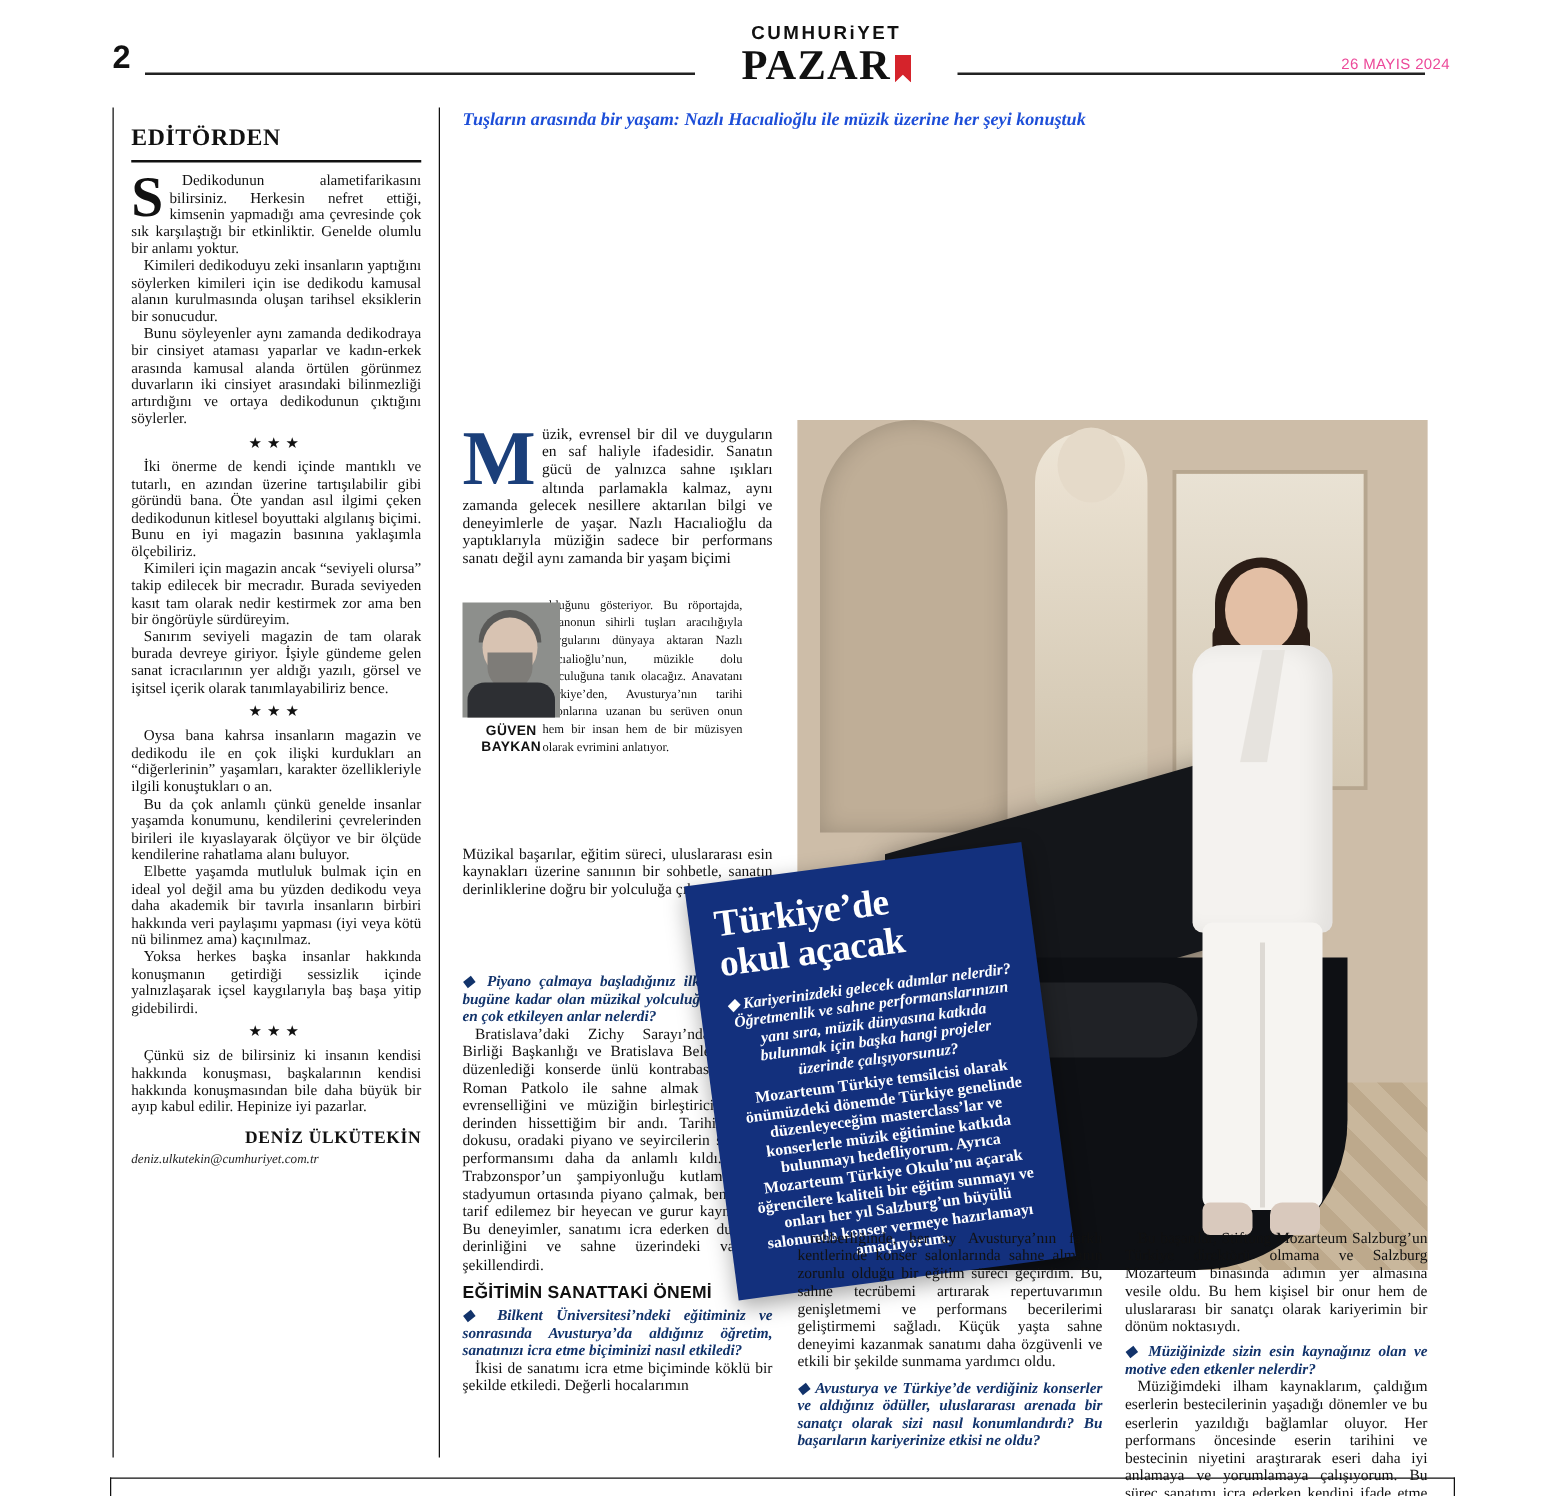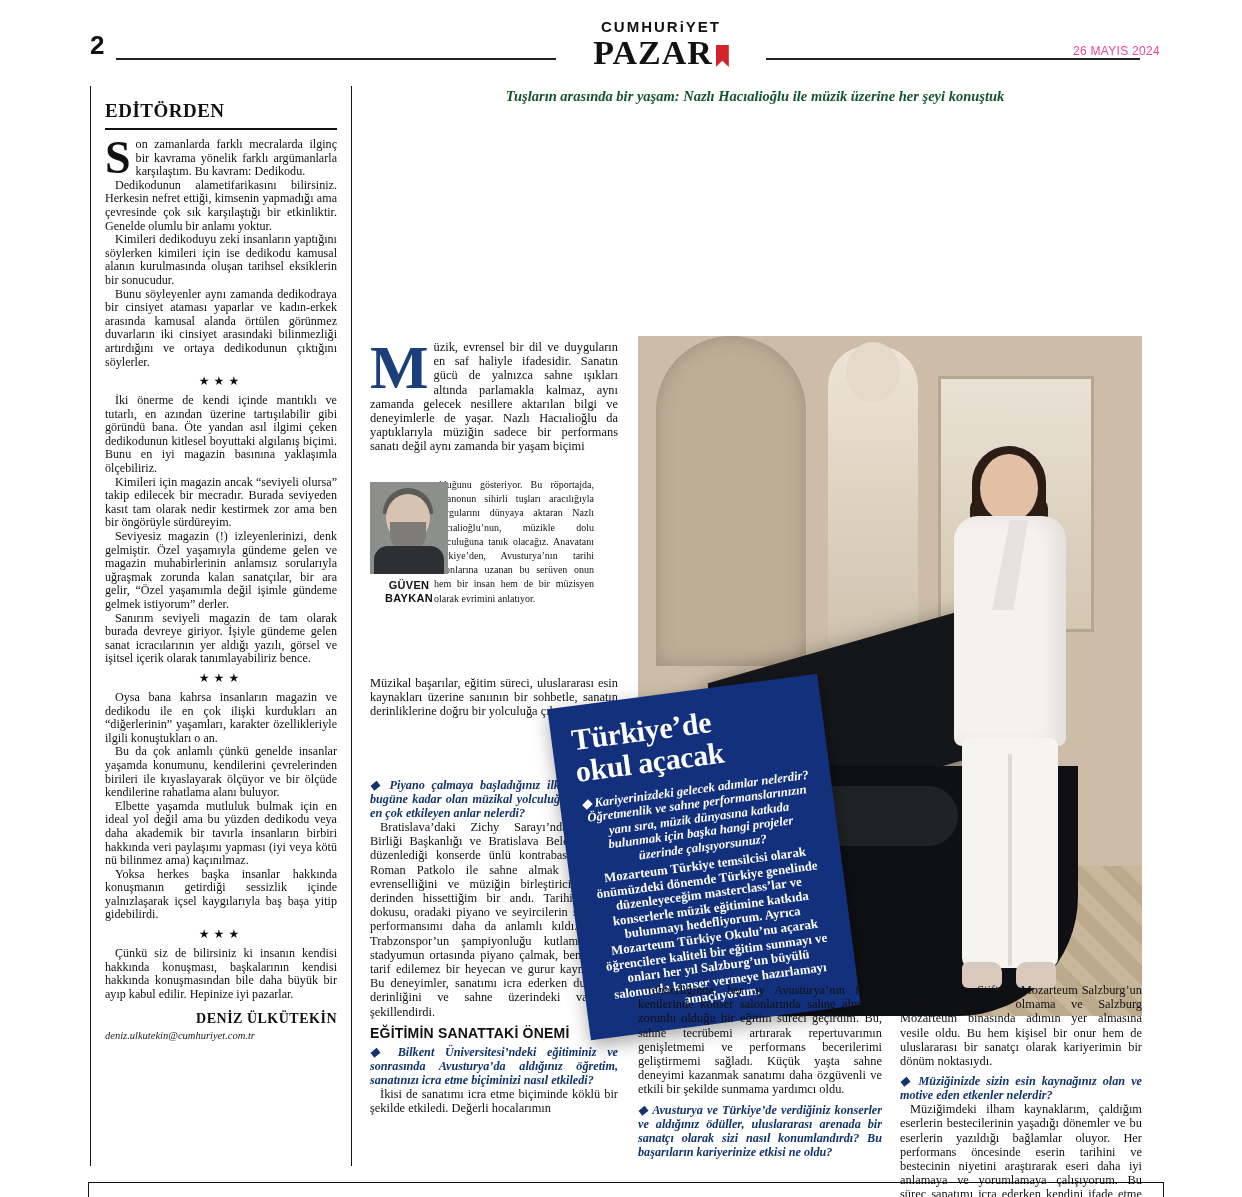--- a/index.html
+++ b/index.html
@@ -33,21 +33,21 @@
   .editor-title{font-family:"Liberation Serif",serif;font-weight:bold;font-size:19px;letter-spacing:.5px;margin:14px 0 6px 0;}
   .editor-rule{height:2px;background:#111;margin-bottom:8px;}
   .editor-col p{font-size:12.1px;line-height:13.6px;text-align:justify;margin:0 0 0 0;text-indent:10px;}
   .editor-col p.first{text-indent:0;}
   .dropcap{float:left;font-size:46px;line-height:36px;font-weight:bold;padding:2px 5px 0 0;font-family:"Liberation Serif",serif;}
   .stars{text-align:center;font-size:12px;letter-spacing:4px;margin:5px 0 5px 0;color:#111;}
   .sign{text-align:right;font-family:"Liberation Serif",serif;font-weight:bold;font-size:14px;margin-top:10px;letter-spacing:.5px;}
   .mail{font-size:10.5px;font-style:italic;margin-top:3px;color:#222;}
 
   
-  .kicker{position:absolute;left:330px;top:10px;width:770px;text-align:center;font-style:italic;font-weight:bold;font-size:14.5px;font-family:"Liberation Serif",serif;color:#14532d;}
+  .kicker{position:absolute;left:330px;top:10px;width:770px;font-style:italic;font-weight:bold;font-size:14.5px;font-family:"Liberation Serif",serif;color:#1d4ed8;}
   .headline{position:absolute;left:330px;top:34px;width:772px;text-align:center;font-family:"Liberation Serif",serif;font-weight:bold;font-size:68px;line-height:72px;letter-spacing:-1px;color:#0b0b0b;}
 
   
   .intro{position:absolute;left:330px;top:262px;width:248px;font-size:12.4px;line-height:14.2px;text-align:justify;}
   .intro .dropcap2{float:left;font-size:62px;line-height:47px;font-weight:bold;padding:4px 5px 0 0;color:#1b3f7a;font-family:"Liberation Serif",serif;}
   .intro2{position:absolute;left:394px;top:388px;width:160px;font-size:10px;line-height:14.2px;text-align:justify;margin-top:12px;}
 
   
   .col-photo{position:absolute;left:330px;top:404px;width:78px;}
   .col-photo .ph{width:78px;height:92px;background:#8d8f8c;position:relative;overflow:hidden;}
@@ -119,28 +119,27 @@
     </div>
     <div class="date">26 MAYIS 2024</div>
   </div>
 
   <div class="body-wrap">
 
     <div class="editor-col">
       <div class="editor-title">EDİTÖRDEN</div>
       <div class="editor-rule"></div>
 
-      <p class="first"><span class="dropcap">S</span><span>on zamanlarda farklı mecralarda ilginç bir kavrama yönelik farklı argümanlarla karşılaştım. Bu kavram: Dedikodu.</span></p>
+      <p class="first"><span class="dropcap">S</span></p>
       <p>Dedikodunun alametifarikasını bilirsiniz. Herkesin nefret ettiği, kimsenin yapmadığı ama çevresinde çok sık karşılaştığı bir etkinliktir. Genelde olumlu bir anlamı yoktur.</p>
       <p>Kimileri dedikoduyu zeki insanların yaptığını söylerken kimileri için ise dedikodu kamusal alanın kurulmasında oluşan tarihsel eksiklerin bir sonucudur.</p>
       <p>Bunu söyleyenler aynı zamanda dedikodraya bir cinsiyet ataması yaparlar ve kadın-erkek arasında kamusal alanda örtülen görünmez duvarların iki cinsiyet arasındaki bilinmezliği artırdığını ve ortaya dedikodunun çıktığını söylerler.</p>
       <div class="stars">★★★</div>
       <p>İki önerme de kendi içinde mantıklı ve tutarlı, en azından üzerine tartışılabilir gibi göründü bana. Öte yandan asıl ilgimi çeken dedikodunun kitlesel boyuttaki algılanış biçimi. Bunu en iyi magazin basınına yaklaşımla ölçebiliriz.</p>
       <p>Kimileri için magazin ancak “seviyeli olursa” takip edilecek bir mecradır. Burada seviyeden kasıt tam olarak nedir kestirmek zor ama ben bir öngörüyle sürdüreyim.</p>
-      <p>Seviyesiz magazin (!) izleyenlerinizi, denk gelmiştir. Özel yaşamıyla gündeme gelen ve magazin muhabirlerinin anlamsız sorularıyla uğraşmak zorunda kalan sanatçılar, bir ara gelir, “Özel yaşamımla değil işimle gündeme gelmek istiyorum” derler.</p>
       <p>Sanırım seviyeli magazin de tam olarak burada devreye giriyor. İşiyle gündeme gelen sanat icracılarının yer aldığı yazılı, görsel ve işitsel içerik olarak tanımlayabiliriz bence.</p>
       <div class="stars">★★★</div>
       <p>Oysa bana kahrsa insanların magazin ve dedikodu ile en çok ilişki kurdukları an “diğerlerinin” yaşamları, karakter özellikleriyle ilgili konuştukları o an.</p>
       <p>Bu da çok anlamlı çünkü genelde insanlar yaşamda konumunu, kendilerini çevrelerinden birileri ile kıyaslayarak ölçüyor ve bir ölçüde kendilerine rahatlama alanı buluyor.</p>
       <p>Elbette yaşamda mutluluk bulmak için en ideal yol değil ama bu yüzden dedikodu veya daha akademik bir tavırla insanların birbiri hakkında veri paylaşımı yapması (iyi veya kötü nü bilinmez ama) kaçınılmaz.</p>
       <p>Yoksa herkes başka insanlar hakkında konuşmanın getirdiği sessizlik içinde yalnızlaşarak içsel kaygılarıyla baş başa yitip gidebilirdi.</p>
       <div class="stars">★★★</div>
       <p>Çünkü siz de bilirsiniz ki insanın kendisi hakkında konuşması, başkalarının kendisi hakkında konuşmasından bile daha büyük bir ayıp kabul edilir. Hepinize iyi pazarlar.</p>
 
       <div class="sign">DENİZ ÜLKÜTEKİN</div>

